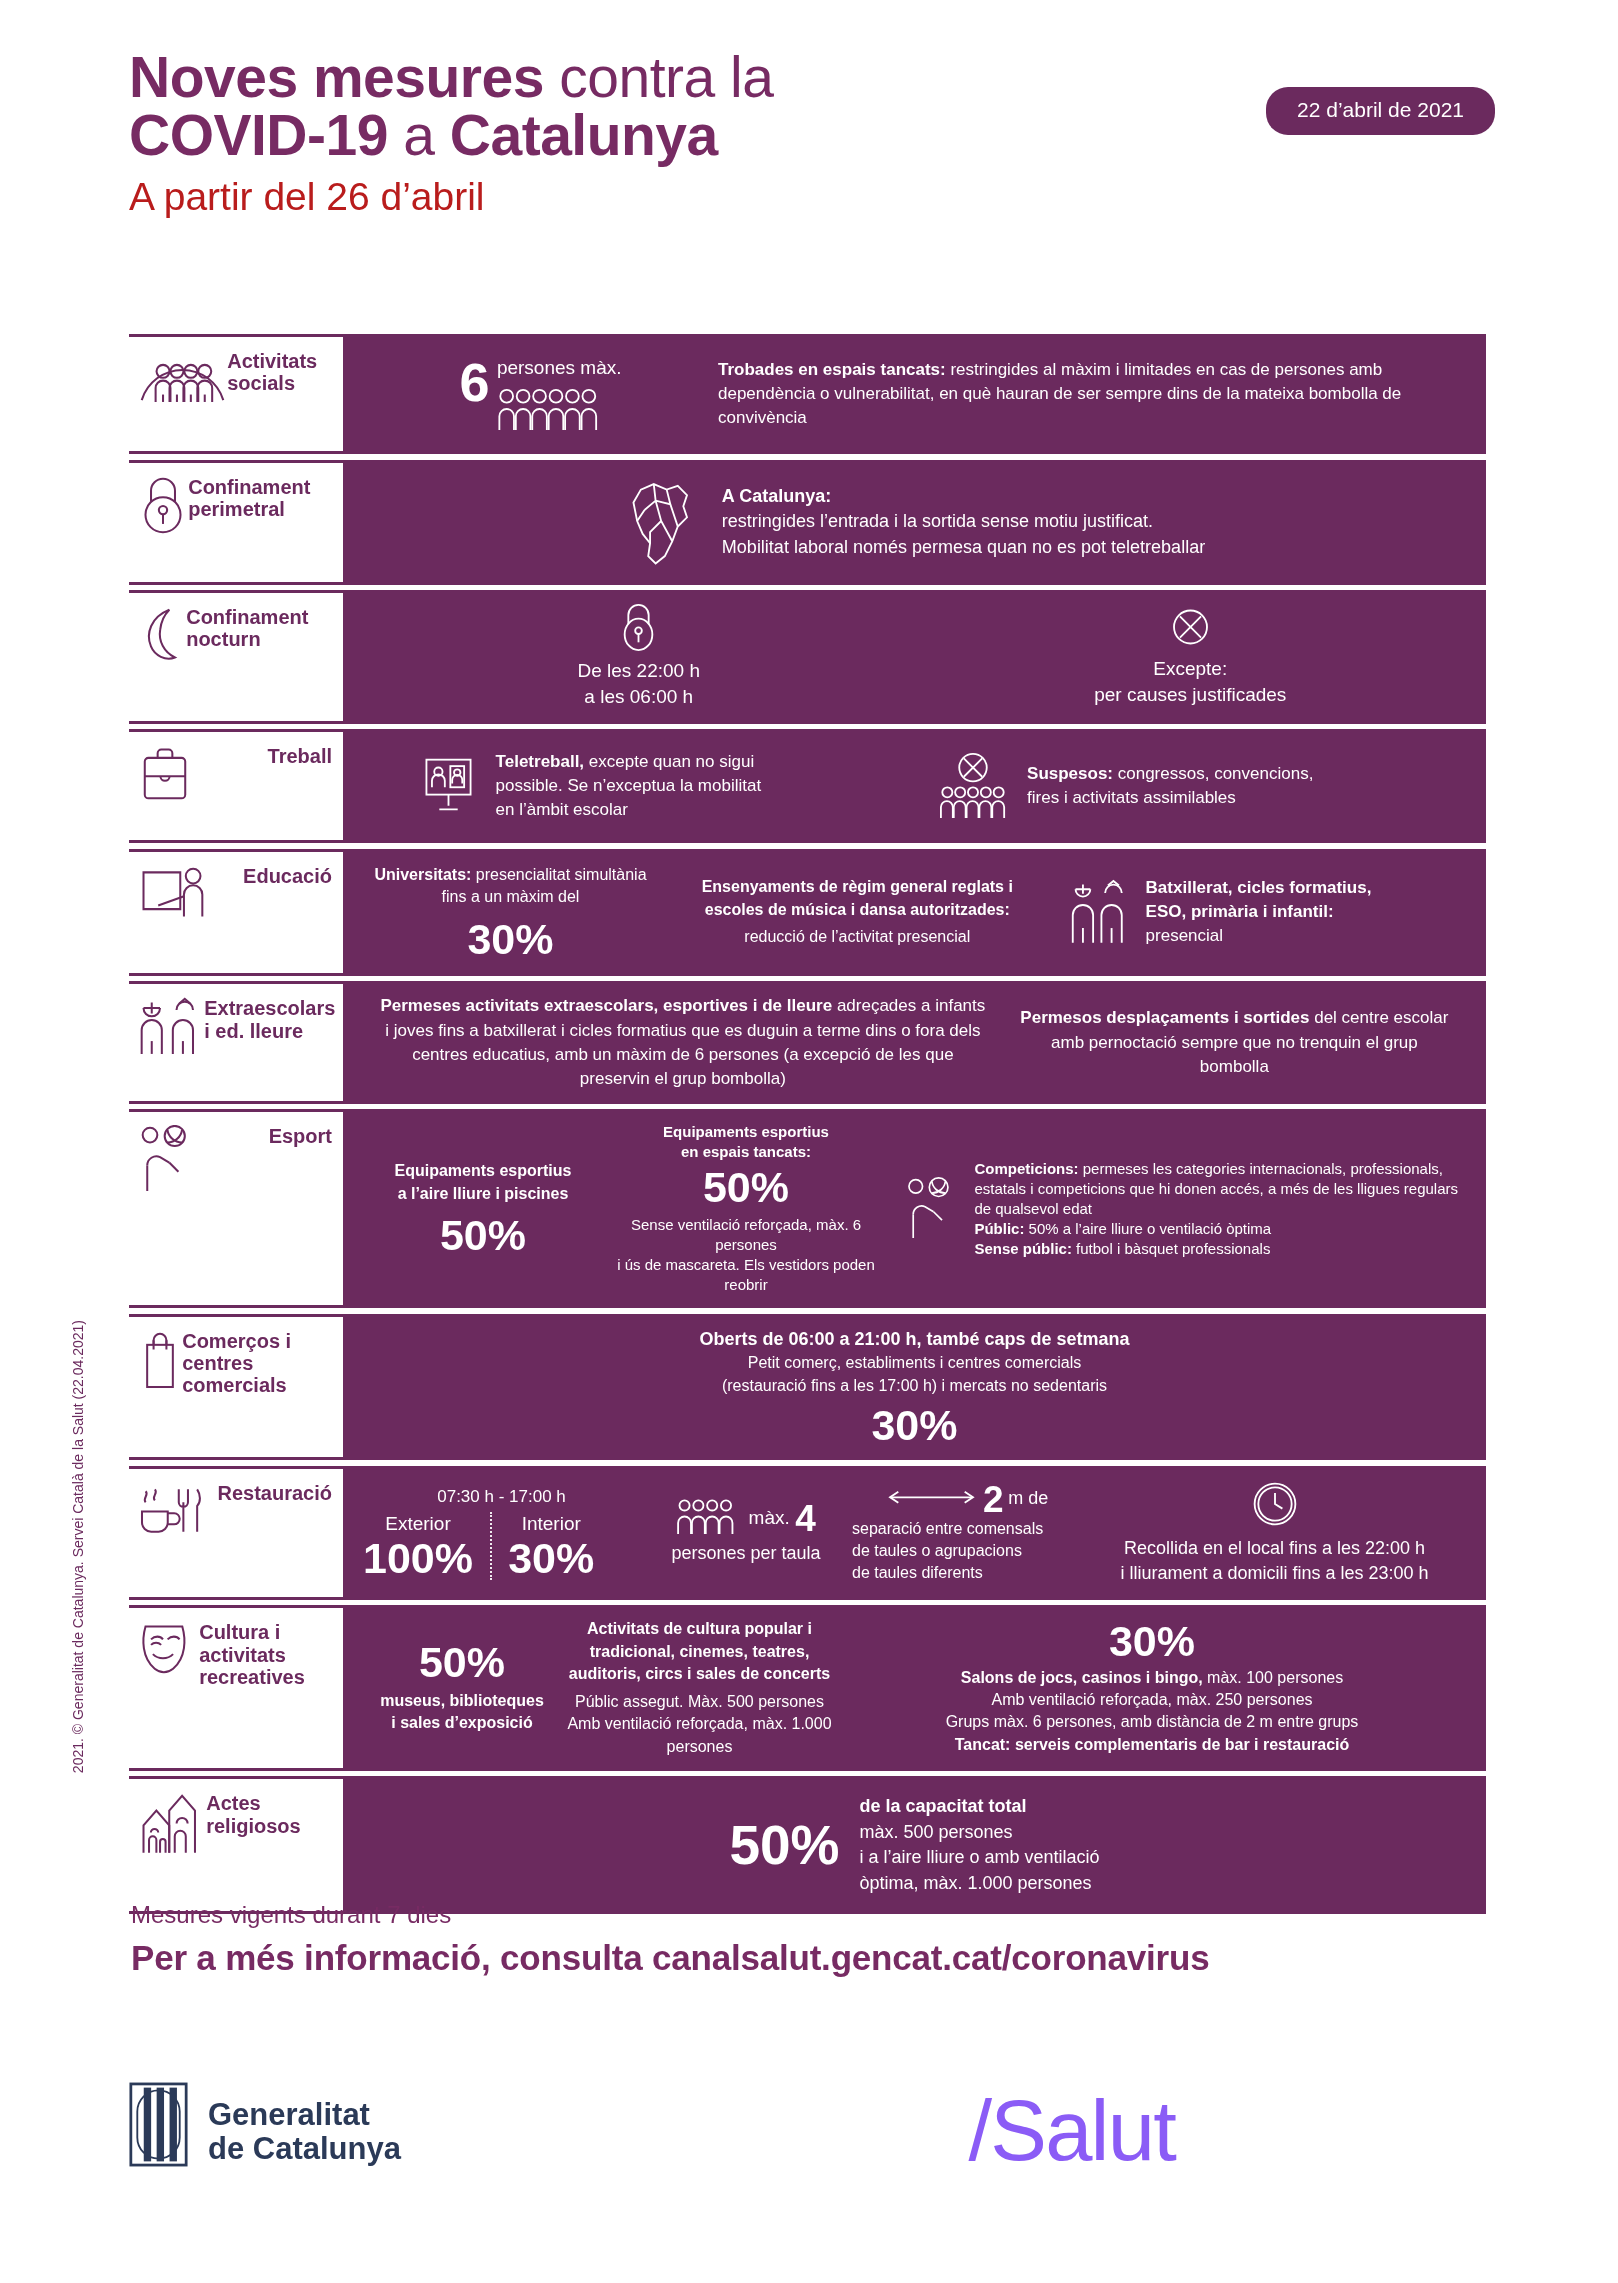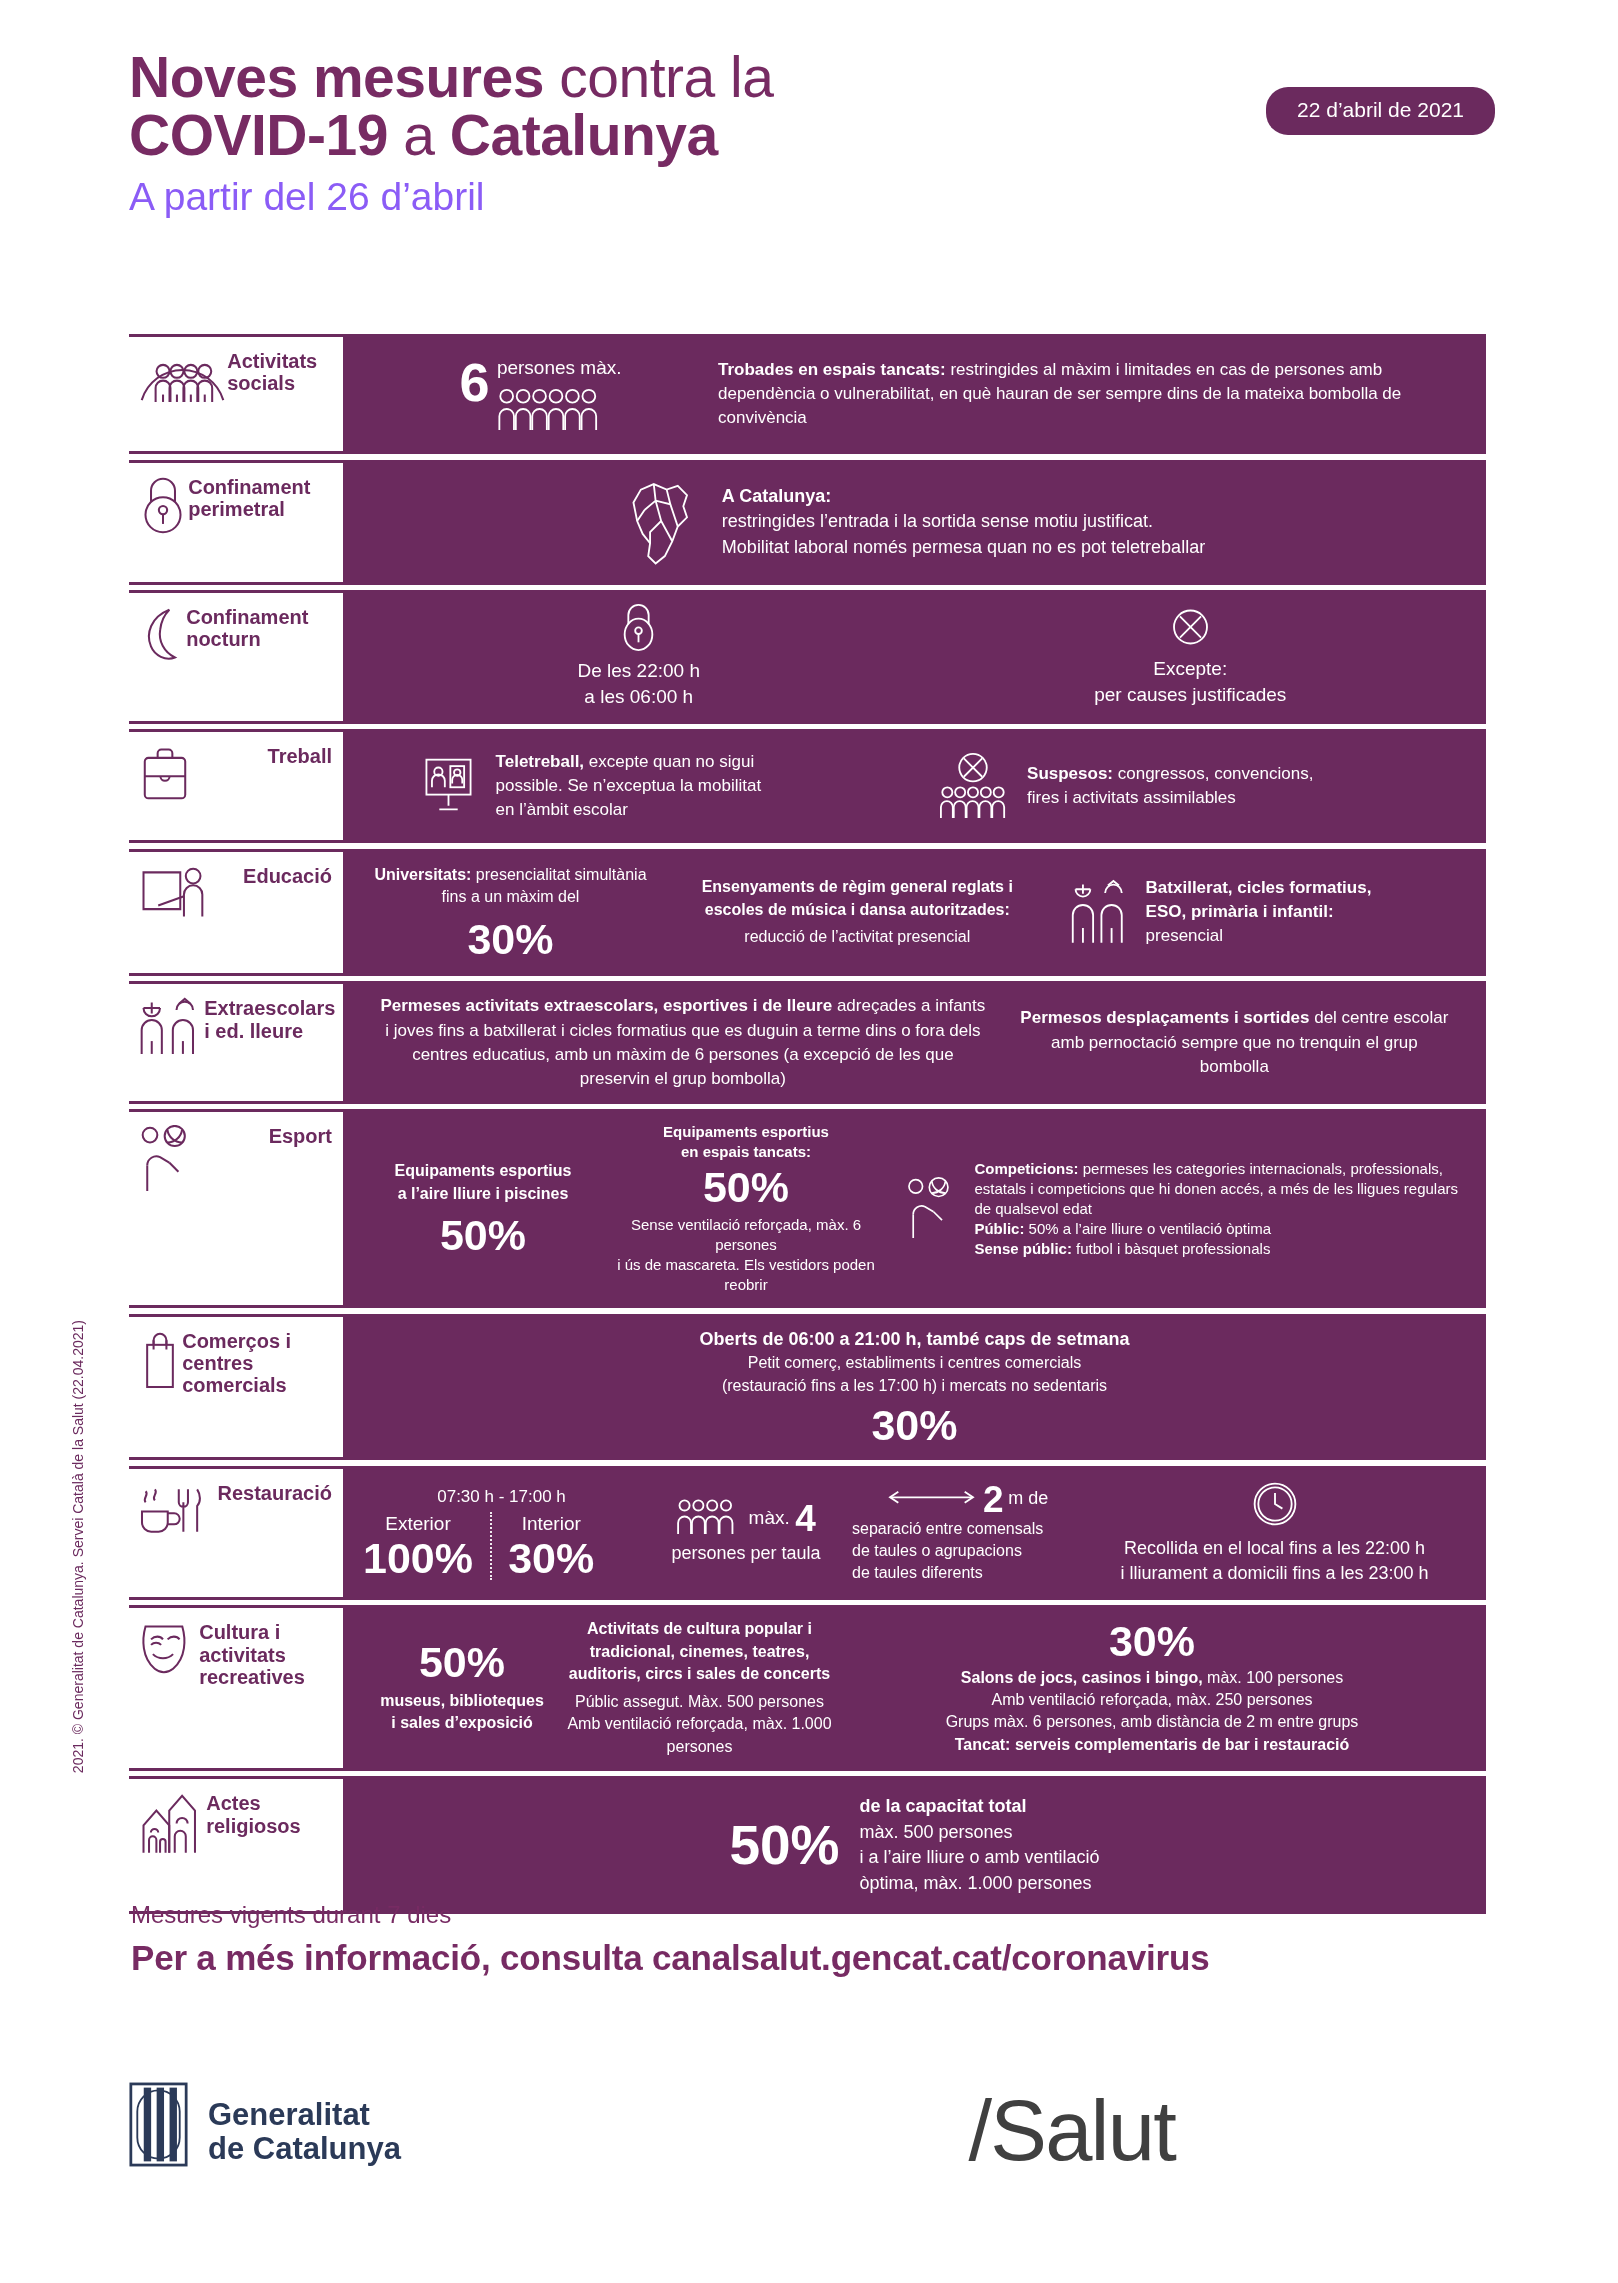--- a/index.html
+++ b/index.html
@@ -12,21 +12,21 @@
     position: relative;
   }
   .page { position: relative; width: 1313px; height: 2283px; }
 
   
   .header { position: absolute; left: 129px; top: 48px; width: 1366px; }
   .title-line1 { font-size: 57px; line-height: 1.02; font-weight: 400; color: #772B63; letter-spacing: -0.5px; }
   .title-line1 .bold { font-weight: 700; }
   .title-line2 { font-size: 57px; line-height: 1.05; font-weight: 700; color: #772B63; letter-spacing: -0.5px; }
   .title-line2 .light { font-weight: 400; }
-  .subtitle { font-size: 39px; line-height: 1.4; font-weight: 400; color: #8b5cf6; margin-top: 3.7px; }
+  .subtitle { font-size: 39px; line-height: 1.4; font-weight: 400; color: #b91c1c; margin-top: 3.7px; }
   .date-badge {
     position: absolute; right: 0px; top: 39px;
     background: #6B2A5E; color: #fff;
     border-radius: 22px;
     padding: 11px 31px 13px;
     font-size: 21px; font-weight: 400;
     white-space: nowrap;
   }
 
   
@@ -89,21 +89,21 @@
   }
 
   
   .foot { position: absolute; left: 131px; top: 1901px; width: 1357px; }
   .foot-small { font-size: 24px; color: #772B63; font-weight: 400; }
   .foot-big { font-size: 35px; color: #772B63; font-weight: 700; margin-top: 9.2px; letter-spacing: -0.2px; }
 
   .brand { position: absolute; left: 129px; top: 2082px; display: flex; align-items: flex-end; }
   .brand-mark { width: 59px; height: 85px; flex: 0 0 59px; }
   .brand-text { margin-left: 20px; font-size: 31px; font-weight: 700; line-height: 1.12; color: #2B3A58; }
-  .salut { position: absolute; right: 138px; top: 2088px; font-size: 85px; font-weight: 400; color: #404040; letter-spacing: -1.8px; line-height: 1; }
+  .salut { position: absolute; right: 138px; top: 2088px; font-size: 85px; font-weight: 400; color: #8b5cf6; letter-spacing: -1.8px; line-height: 1; }
 
   svg.ic { stroke: #6B2A5E; fill: none; stroke-width: 2.2; }
   svg.icw { stroke: #ffffff; fill: none; stroke-width: 2; }
 </style>
 </head>
 <body>
 
 <div class="page">
 
   <div class="header">

